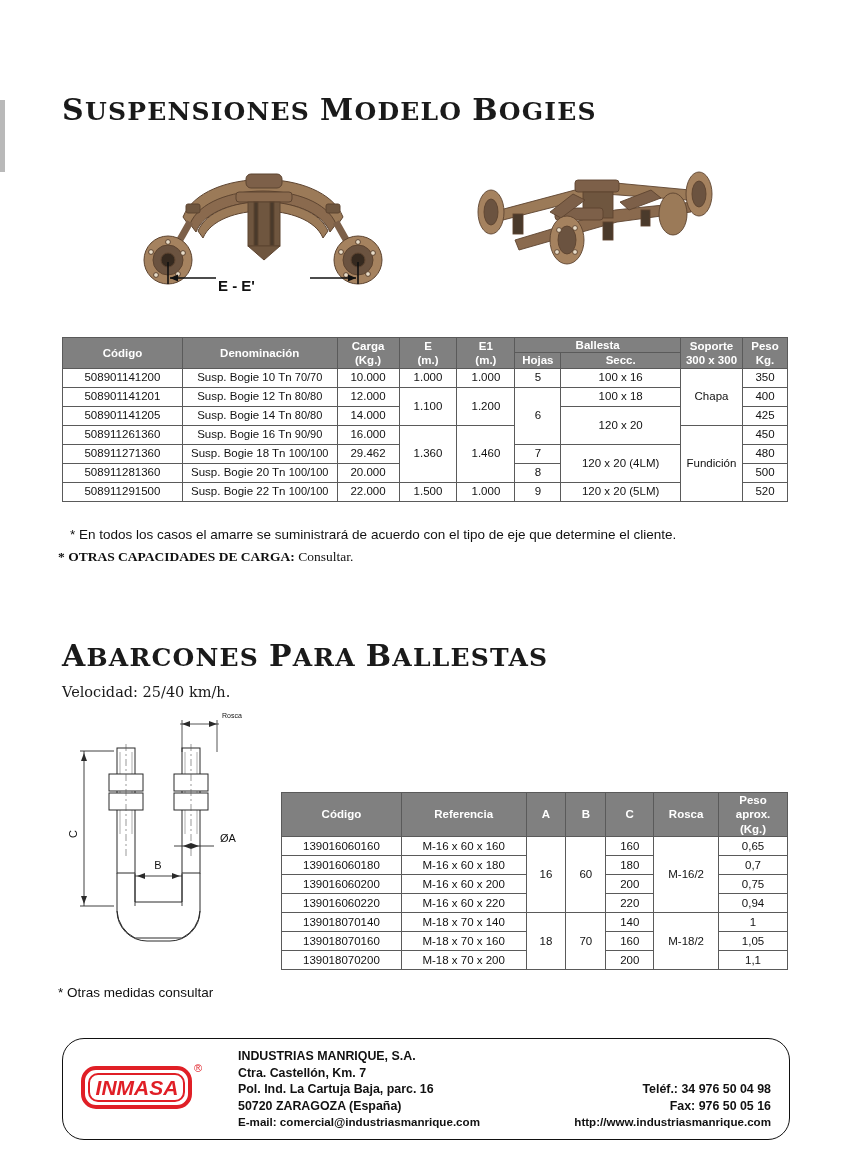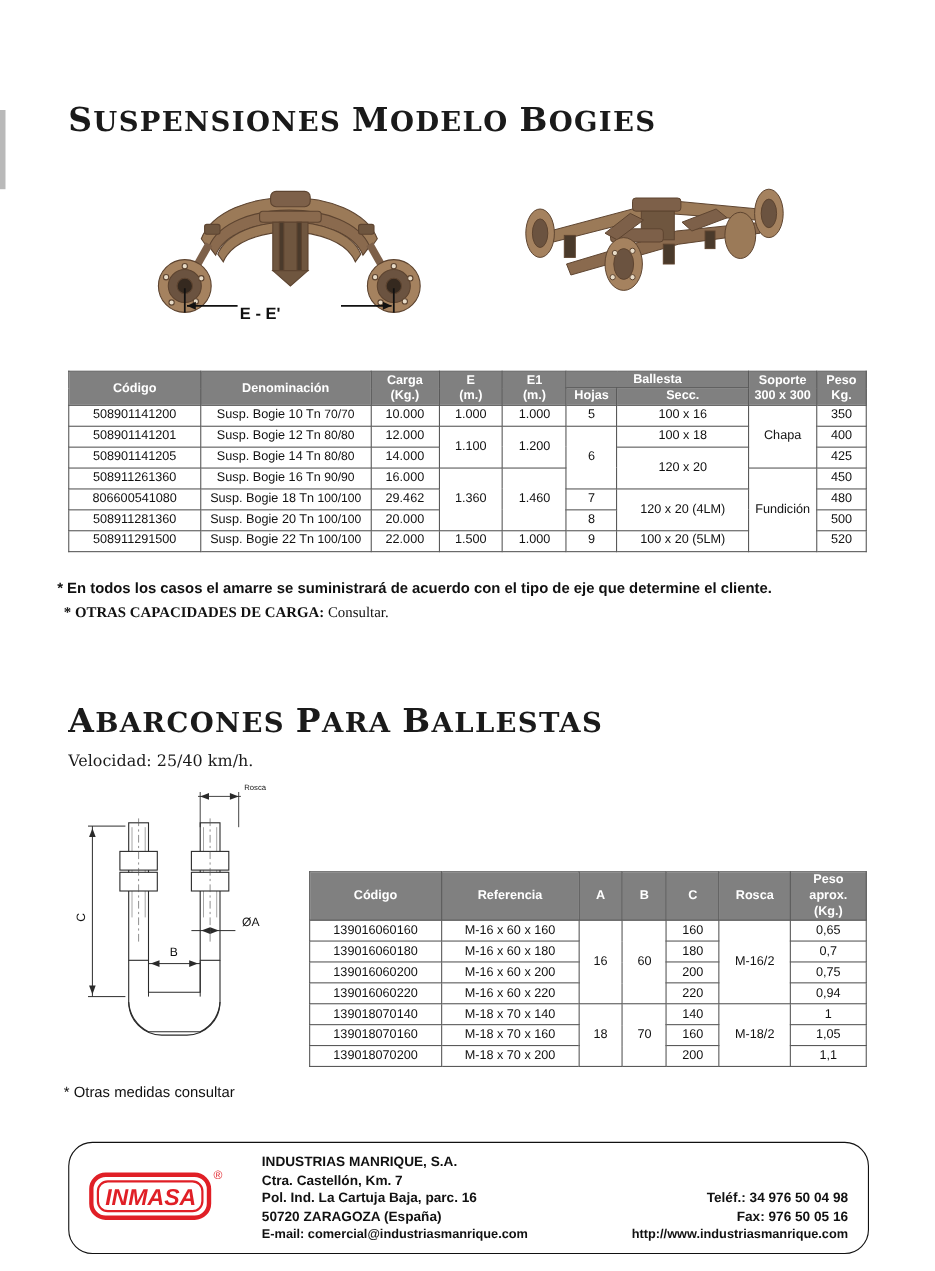--- a/index.html
+++ b/index.html
@@ -60,21 +60,21 @@
   }
   table.dt td{height:18px;line-height:1.15;}
   table.dt th.tall{height:40px;}
   .sub{font-size:11px;}
 
   #table1{left:62px;top:337px;width:726px;}
   #table2{left:281px;top:792px;width:507px;}
 
   
   .note{position:absolute;font-size:13.5px;color:#111;white-space:nowrap;}
-  #note1{left:52px;top:527px;font-weight:bold;}
+  #note1{left:70px;top:527px;}
   #note2{left:58px;top:549px;font-family:Liberation Serif, serif;}
   #note3{left:58px;top:985px;font-size:13.5px;}
   .note b{font-weight:bold;}
 
   
   #ubolt{position:absolute;left:62px;top:706px;width:205px;height:265px;}
   #ubolt svg{display:block;width:100%;height:100%;}
 
   
   #footer{
@@ -254,42 +254,42 @@
       <tr>
         <td>508911261360</td>
         <td><span>Susp. Bogie 16 Tn </span><span class="sub">90/90</span></td>
         <td>16.000</td>
         <td rowspan="3">1.360</td>
         <td rowspan="3">1.460</td>
         <td rowspan="4">Fundición</td>
         <td>450</td>
       </tr>
       <tr>
-        <td>806600541080</td>
+        <td>508911271360</td>
         <td><span>Susp. Bogie 18 Tn </span><span class="sub">100/100</span></td>
         <td>29.462</td>
         <td>7</td>
         <td rowspan="2">120 x 20 (4LM)</td>
         <td>480</td>
       </tr>
       <tr>
         <td>508911281360</td>
         <td><span>Susp. Bogie 20 Tn </span><span class="sub">100/100</span></td>
         <td>20.000</td>
         <td>8</td>
         <td>500</td>
       </tr>
       <tr>
         <td>508911291500</td>
         <td><span>Susp. Bogie 22 Tn </span><span class="sub">100/100</span></td>
         <td>22.000</td>
         <td>1.500</td>
         <td>1.000</td>
         <td>9</td>
-        <td>100 x 20 (5LM)</td>
+        <td>120 x 20 (5LM)</td>
         <td>520</td>
       </tr>
     </tbody>
   </table>
 
   <div class="note" id="note1">* En todos los casos el amarre se suministrará de acuerdo con el tipo de eje que determine el cliente.</div>
   <div class="note" id="note2">
     <b>* OTRAS CAPACIDADES DE CARGA:</b><span> Consultar.</span>
   </div>
 

